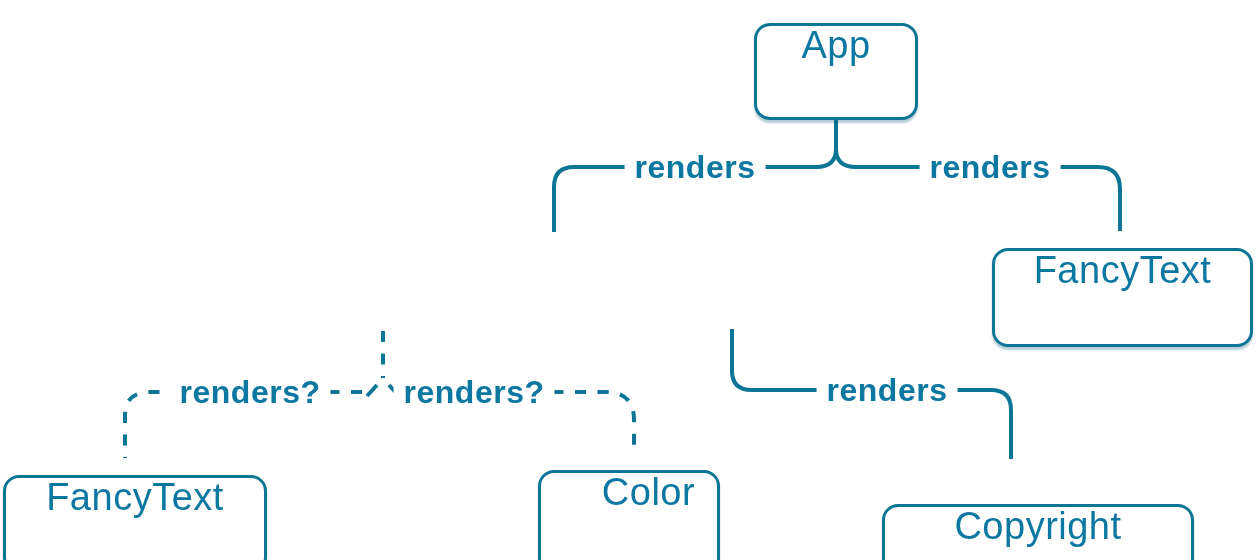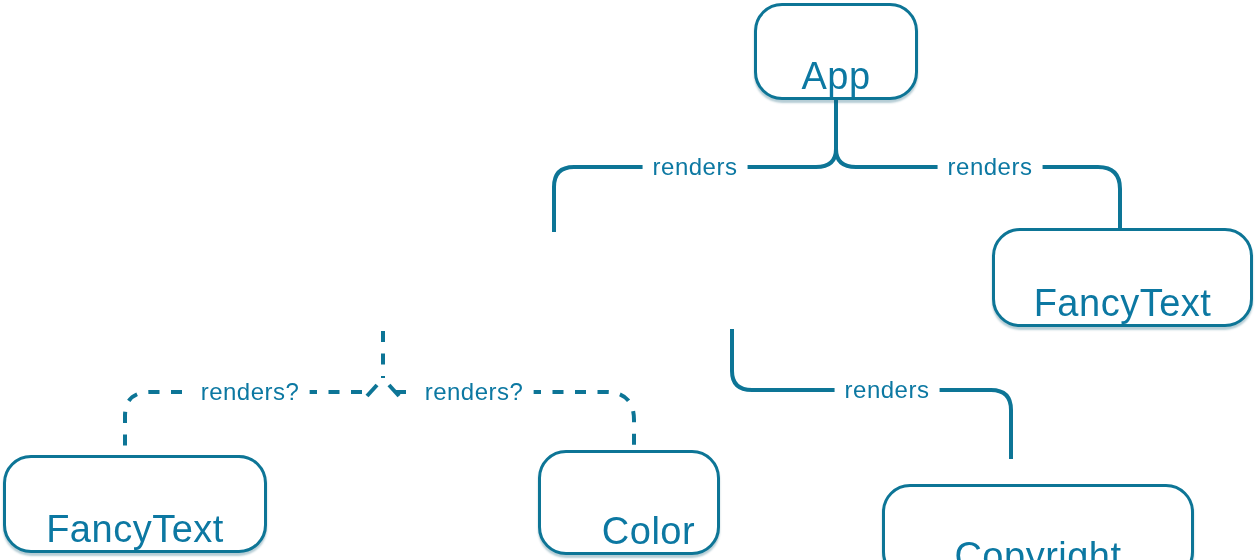--- a/index.html
+++ b/index.html
@@ -31,37 +31,38 @@
   }
   .edges-layer path.dashed {
     stroke-dasharray: 11 11.5;
   }
   .edge-label {
     position: absolute;
     z-index: 2;
     transform: translate(-50%, -50%);
     background: var(--background);
     color: var(--label);
-    font-size: 24px;
-    font-weight: 400;
+    font-size: 32px;
+    font-weight: 700;
     letter-spacing: 0.5px;
     padding: 0 10px;
     white-space: nowrap;
     line-height: 1.15;
   }
   .node {
     position: absolute;
     z-index: 3;
     display: flex;
-    align-items: flex-end;
+    align-items: flex-start;
     justify-content: center;
     background: var(--background);
     border: 3.5px solid var(--accent);
-    border-radius: 28px;
+    border-radius: 16px;
     box-shadow: 0 3px 2px rgba(13, 90, 115, 0.30);
+    margin-top: 20px;
   }
   .node-label {
     color: var(--label);
     font-size: 38px;
     font-weight: 400;
     letter-spacing: 0.5px;
     white-space: nowrap;
     line-height: 1;
     padding-bottom: 2px;
   }

